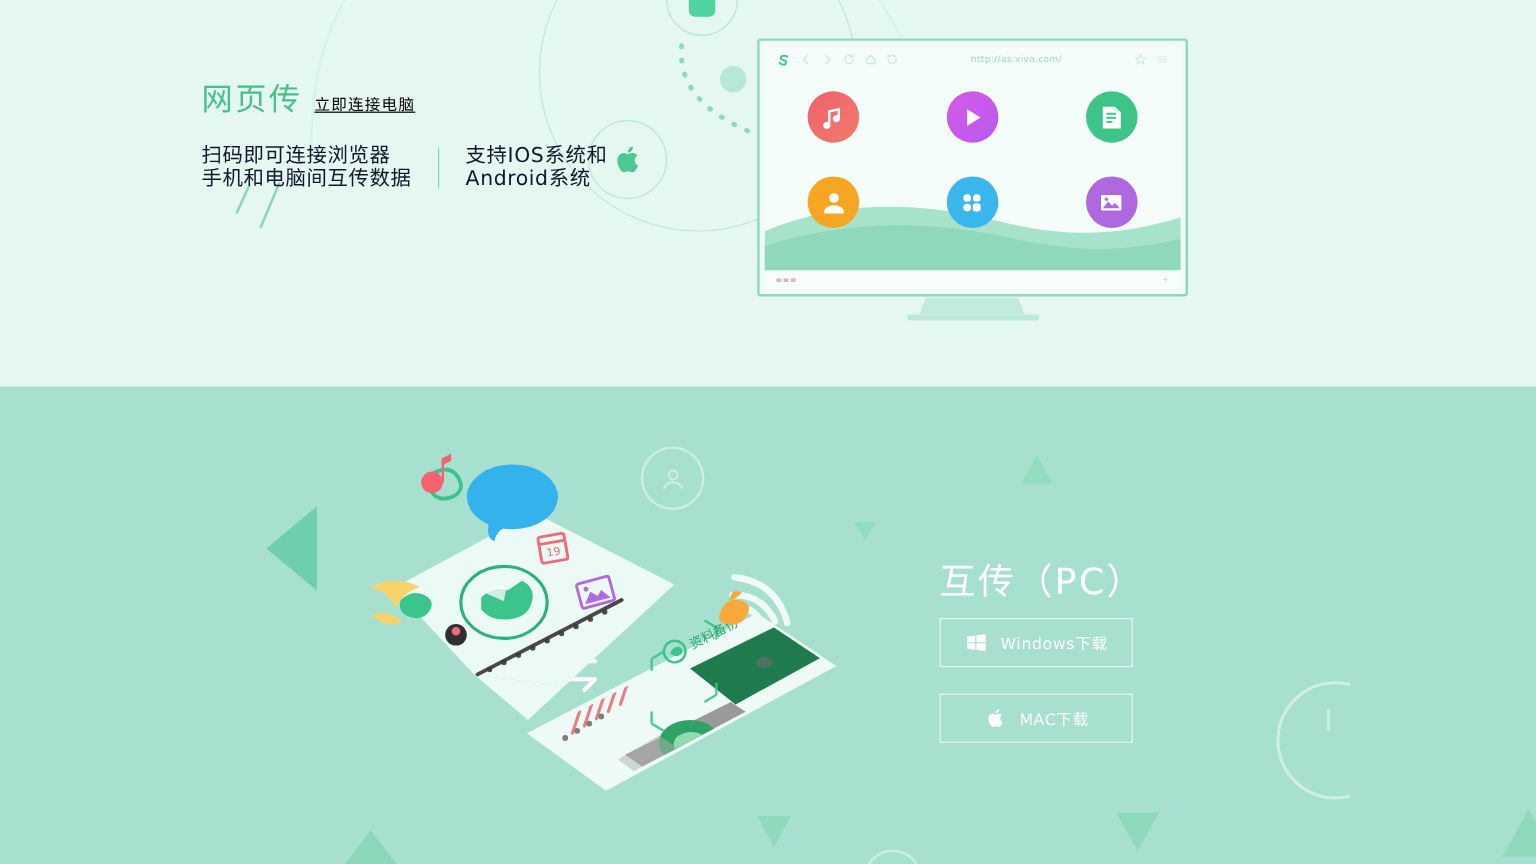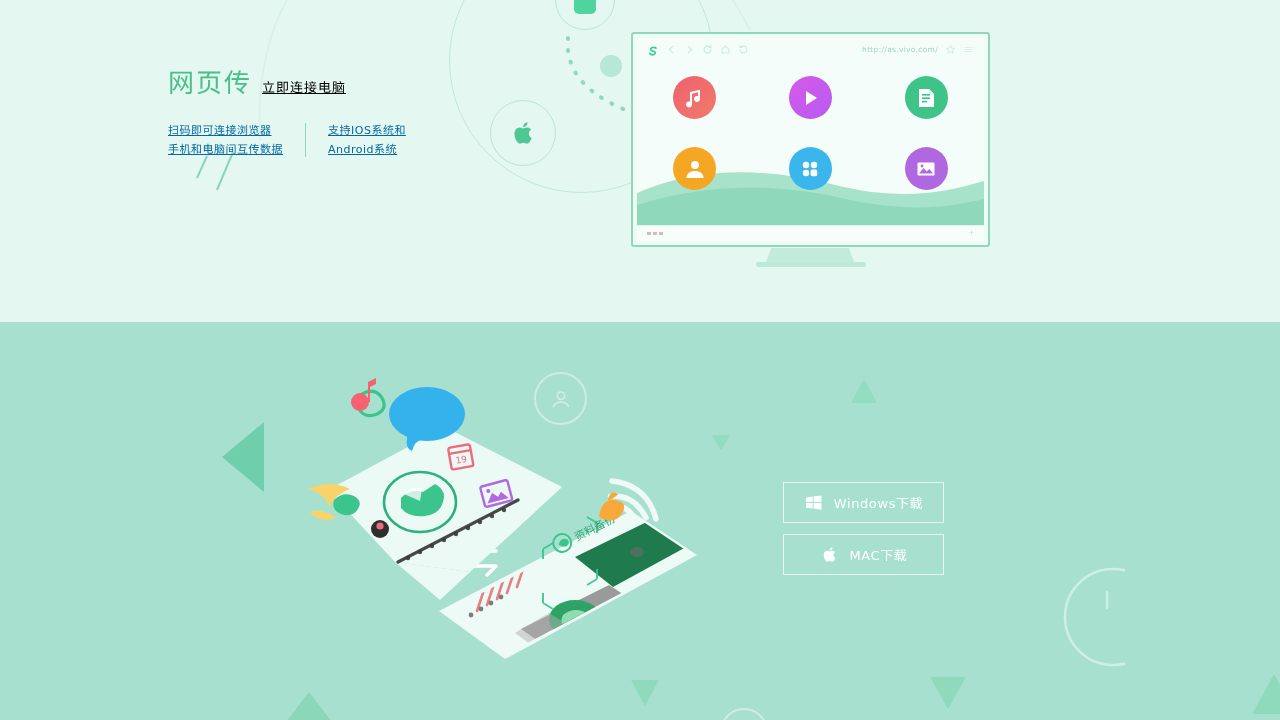--- a/index.html
+++ b/index.html
@@ -74,24 +74,23 @@
     font-size: 26px; color: #49c08c; letter-spacing: 2px;
     font-family: Liberation Sans, sans-serif;
   }
   .headline-link {
     font-size: 13px; color: #000000;
     text-decoration: underline; letter-spacing: 1px;
     font-family: Liberation Serif, serif;
   }
   .sub-row { display: flex; margin-top: 22px; align-items: flex-start; }
   .sub-col {
-    font-size: 11px; color: #0369a1; line-height: 19px;
+    font-size: 17px; color: #0f172a; line-height: 19px;
     letter-spacing: 0.5px;
     font-family: "DejaVu Sans", sans-serif;
-    text-decoration: underline;
   }
   .sub-divider {
     width: 1px; align-self: stretch; background: #8fd6bb;
     margin: 2px 22px 2px 22px;
   }
 
   
   .monitor {
     position: absolute; left: 631px; top: 32px;
     width: 359px; height: 215px;
@@ -104,21 +103,21 @@
     display: flex; flex-direction: column;
   }
   .browser-bar {
     height: 22px; display: flex; align-items: center;
     padding: 0 10px; gap: 7px; flex-shrink: 0;
   }
   .bb-icon { width: 11px; height: 11px; opacity: .55; }
   .bb-icon svg { width: 100%; height: 100%; display: block; }
   .bb-logo { width: 12px; height: 12px; }
   .url-text {
-    flex: 1; text-align: right; font-size: 7.5px;
+    flex: 1; text-align: center; font-size: 7.5px;
     color: #9dd6bf; letter-spacing: .3px;
     font-family: "DejaVu Sans", sans-serif;
   }
   .icons-area { position: relative; flex: 1; }
   .icon-grid {
     position: absolute; left: 0; top: 16px; width: 100%;
     display: grid; grid-template-columns: repeat(3, 1fr);
     row-gap: 28px; justify-items: center; z-index: 3;
   }
   .app-icon {
@@ -541,20 +540,21 @@
         </g>
 
         <g transform="translate(168,-6) rotate(-22)">
           <path d="M0 16 q10 -16 22 -8 q9 6 2 13 q-9 8 -18 2 q-6 -3 -6 -7 z" fill="#f7a93c"></path>
           <path d="M14 5 q6 -10 12 -2 q-6 3 -12 2 z" fill="#f7a93c"></path>
         </g>
       </svg>
     </div>
 
     <div class="promo">
+      <div class="promo-title">互传（PC）</div>
 
       <div class="dl-btn">
         <span class="dl-icon">
           <svg viewBox="0 0 24 24">
               <path d="M2.5 5.6 11 4.4v7.1H2.5zM12.2 4.2 22 3v8.5h-9.8zM2.5 12.6H11v7.1l-8.5-1.2zM12.2 12.6H22V21l-9.8-1.4z"></path>
             </svg>
         </span>
         <span class="dl-label">Windows下载</span>
       </div>
 

